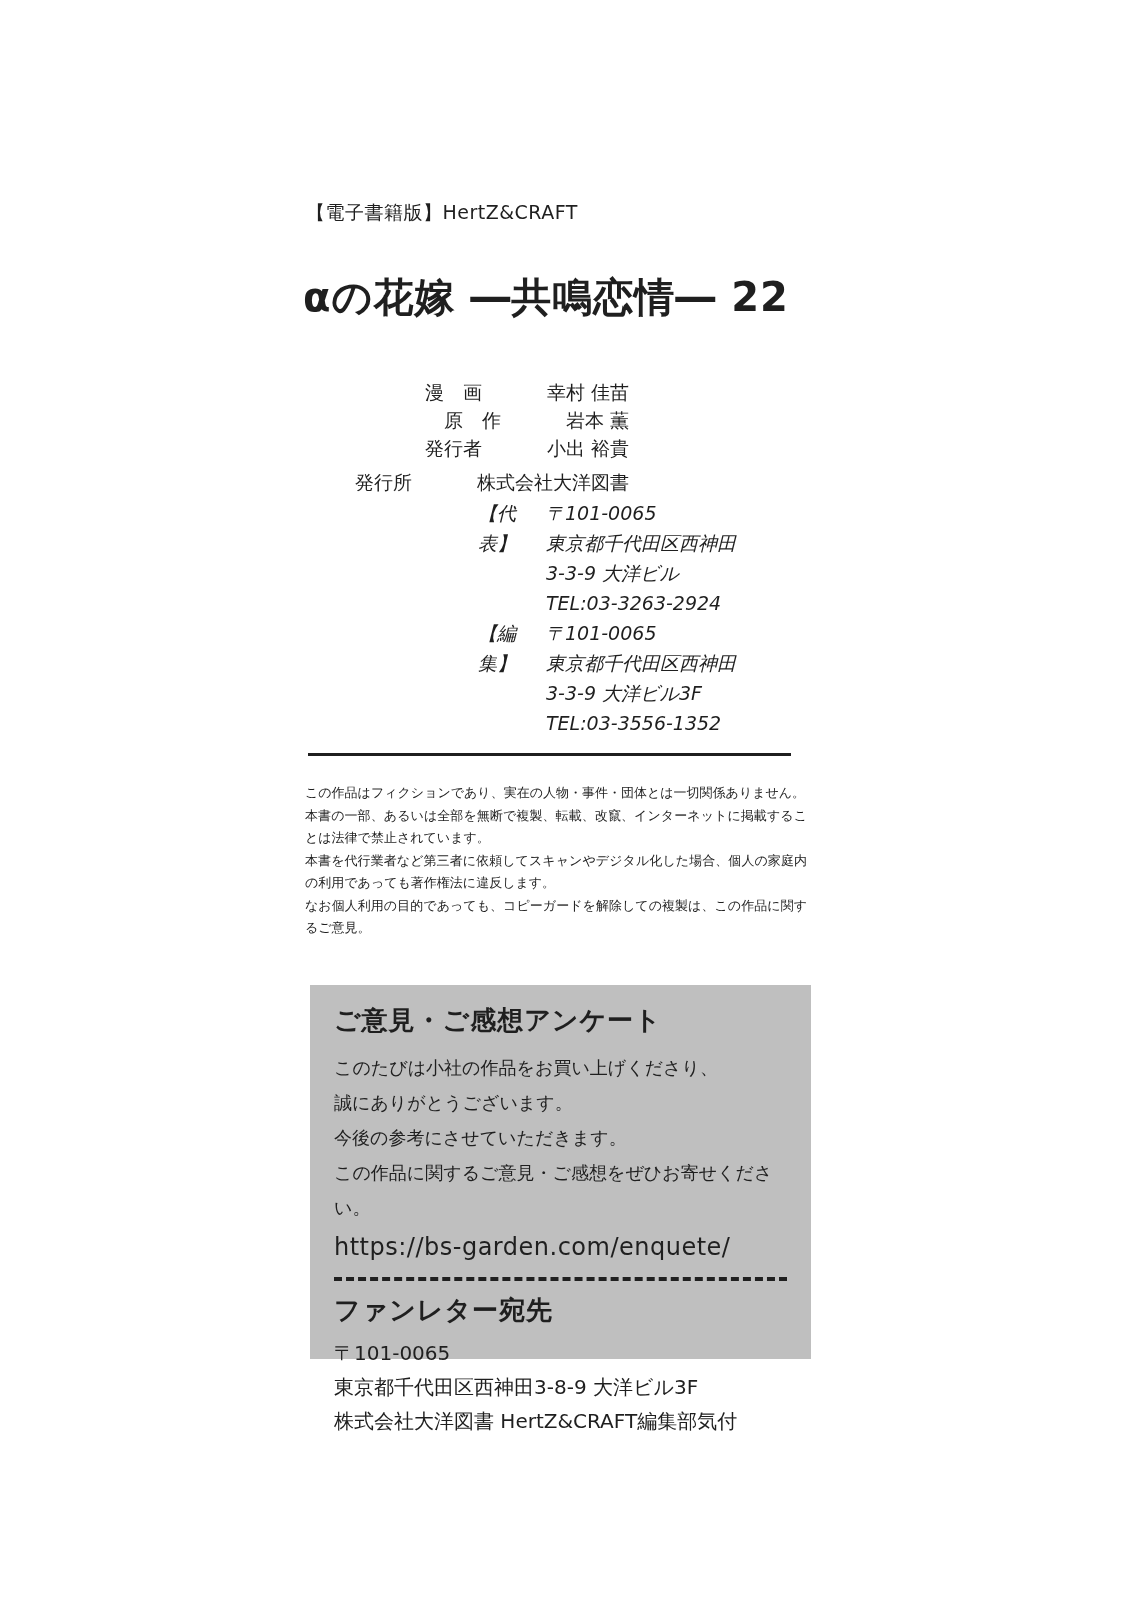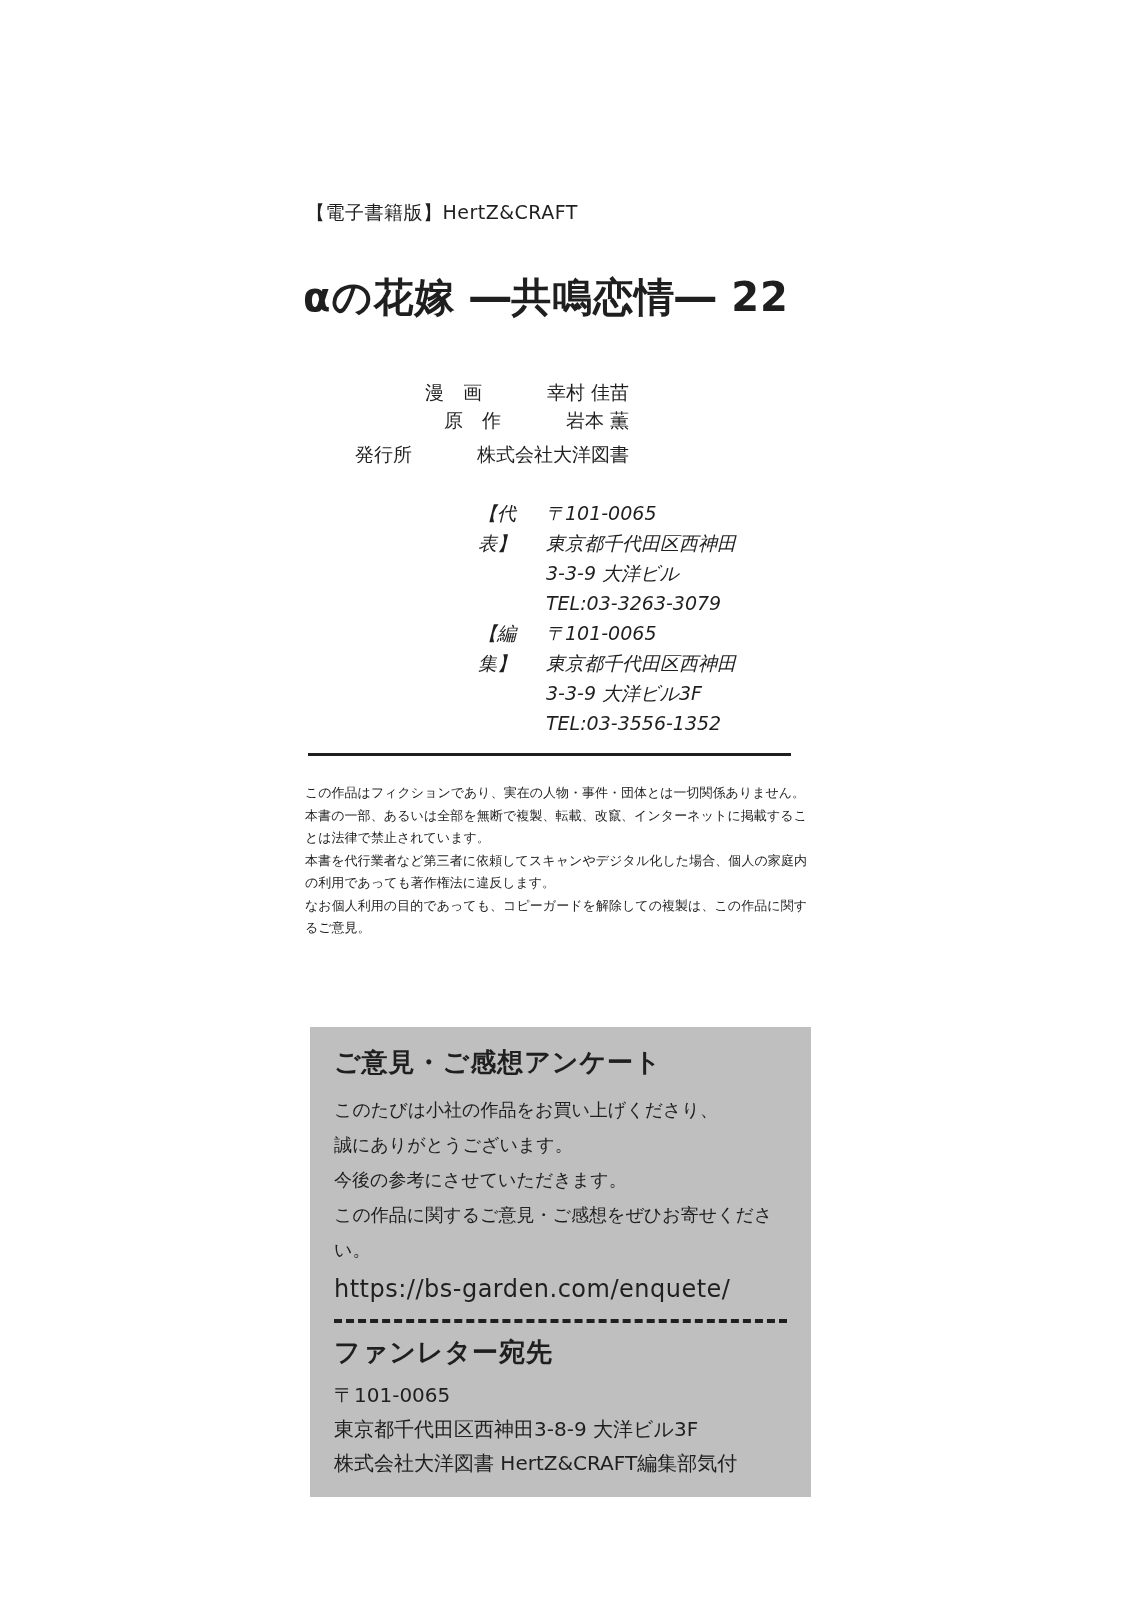--- a/index.html
+++ b/index.html
@@ -22,22 +22,22 @@
   .contact { display:flex; }
   .contact-label { width:68px; flex:0 0 auto; line-height:30px; }
   .contact-lines .cline { line-height:30px; white-space:nowrap; }
 
   .rule { position:absolute; left:308px; top:753px; width:483px; height:3px; background:var(--text,#1f1f1f); }
 
   .disclaimer { position:absolute; left:305px; top:782px; width:502px; font-size:13px; line-height:22.5px; text-align:justify; }
   .disclaimer p { margin:0; }
 
   .survey-box {
-    position:absolute; left:310px; top:985px; width:501px; height:470px;
-    background:var(--box-bg,#bfbfbf); box-sizing:border-box; padding:12px 24px 0;margin-top:42px;
+    position:absolute; left:310px; top:985px; width:501px; height:374px;
+    background:var(--box-bg,#bfbfbf); box-sizing:border-box; padding:12px 24px 0;
   }
   .survey-title { font-size:26px; font-weight:700; margin:6px 0 12px; letter-spacing:1px; }
   .survey-line  { font-size:18px; line-height:35px; margin:0; }
   .survey-url   { font-size:24px; margin-top:8px; letter-spacing:.5px; white-space:nowrap; }
   .dashed { border:0; border-top:4px dashed var(--text,#1f1f1f); margin:16px 0 12px; }
   .fan-title { font-size:26px; font-weight:700; margin:2px 0 8px; letter-spacing:1px; }
   .fan-line  { font-size:20px; line-height:34px; margin:0; white-space:nowrap; }
 </style>
 </head>
 <body>
@@ -50,34 +50,38 @@
 
   <div class="credits">
     <div class="credit-row">
       <span class="credit-label">漫　画</span>
       <span class="credit-value">幸村 佳苗</span>
     </div>
     <div class="credit-row">
       <span class="credit-label">原　作</span>
       <span class="credit-value">岩本 薫</span>
     </div>
+    <div class="credit-row">
+      <span class="credit-label">発行者</span>
+      <span class="credit-value">小出 裕貴</span>
+    </div>
     <div class="credit-row pub">
       <span class="credit-label">発行所</span>
       <span class="credit-value">株式会社大洋図書</span>
     </div>
   </div>
 
   <div class="contacts">
     <div class="contact">
       <span class="contact-label">【代表】</span>
       <div class="contact-lines">
         <div class="cline">〒101-0065</div>
         <div class="cline">東京都千代田区西神田</div>
         <div class="cline">3-3-9 大洋ビル</div>
-        <div class="cline">TEL:03-3263-3079</div>
+        <div class="cline">TEL:03-3263-2924</div>
       </div>
     </div>
     <div class="contact">
       <span class="contact-label">【編集】</span>
       <div class="contact-lines">
         <div class="cline">〒101-0065</div>
         <div class="cline">東京都千代田区西神田</div>
         <div class="cline">3-3-9 大洋ビル3F</div>
         <div class="cline">TEL:03-3556-1352</div>
       </div>

